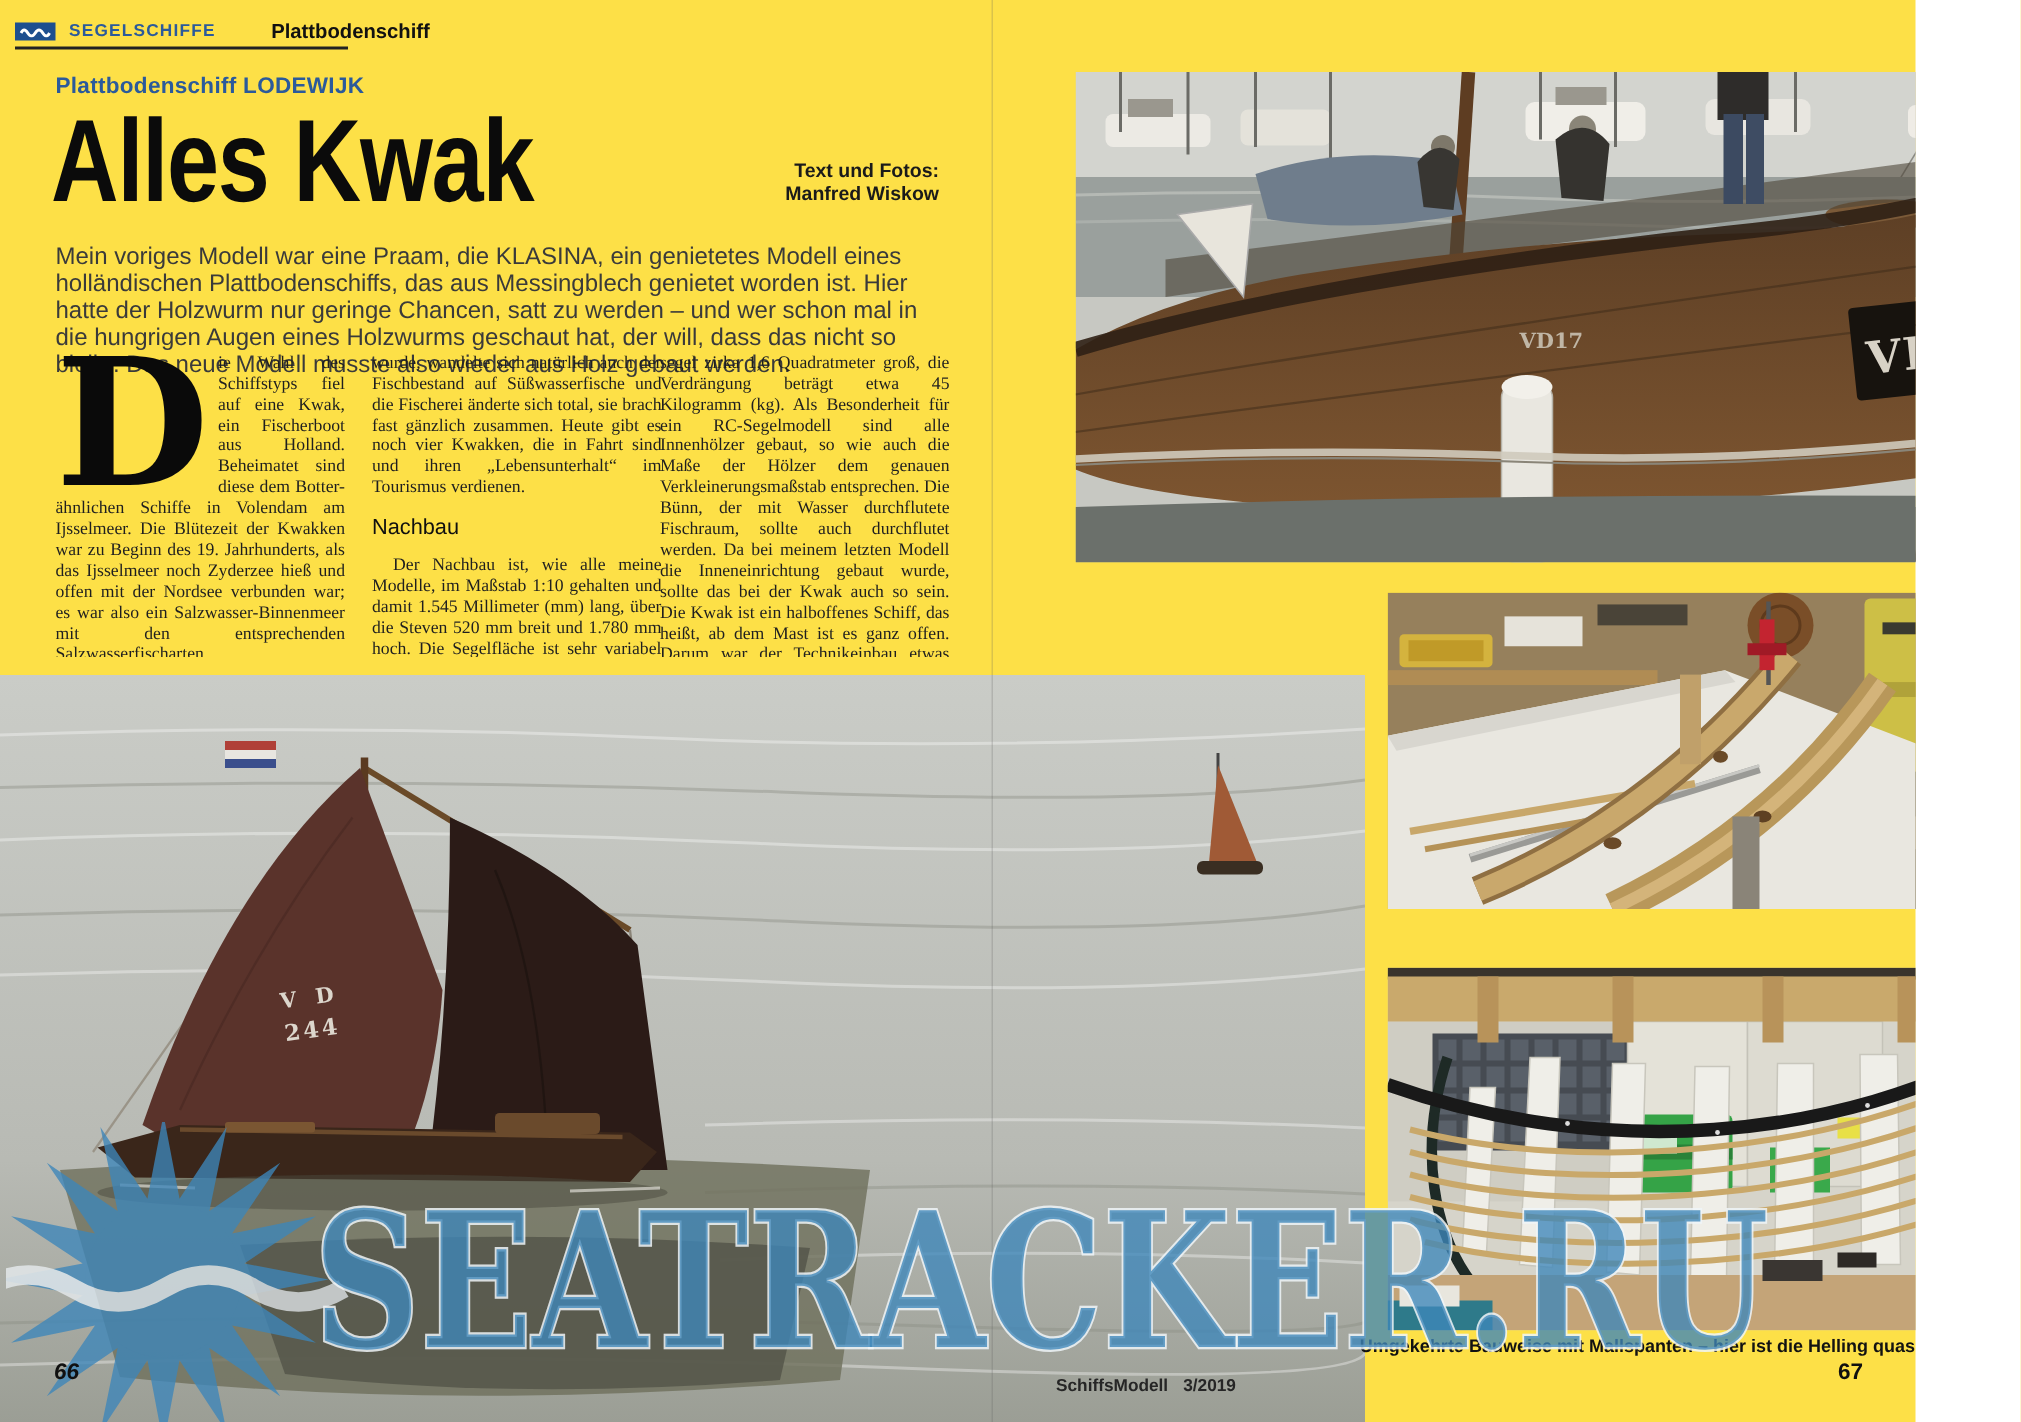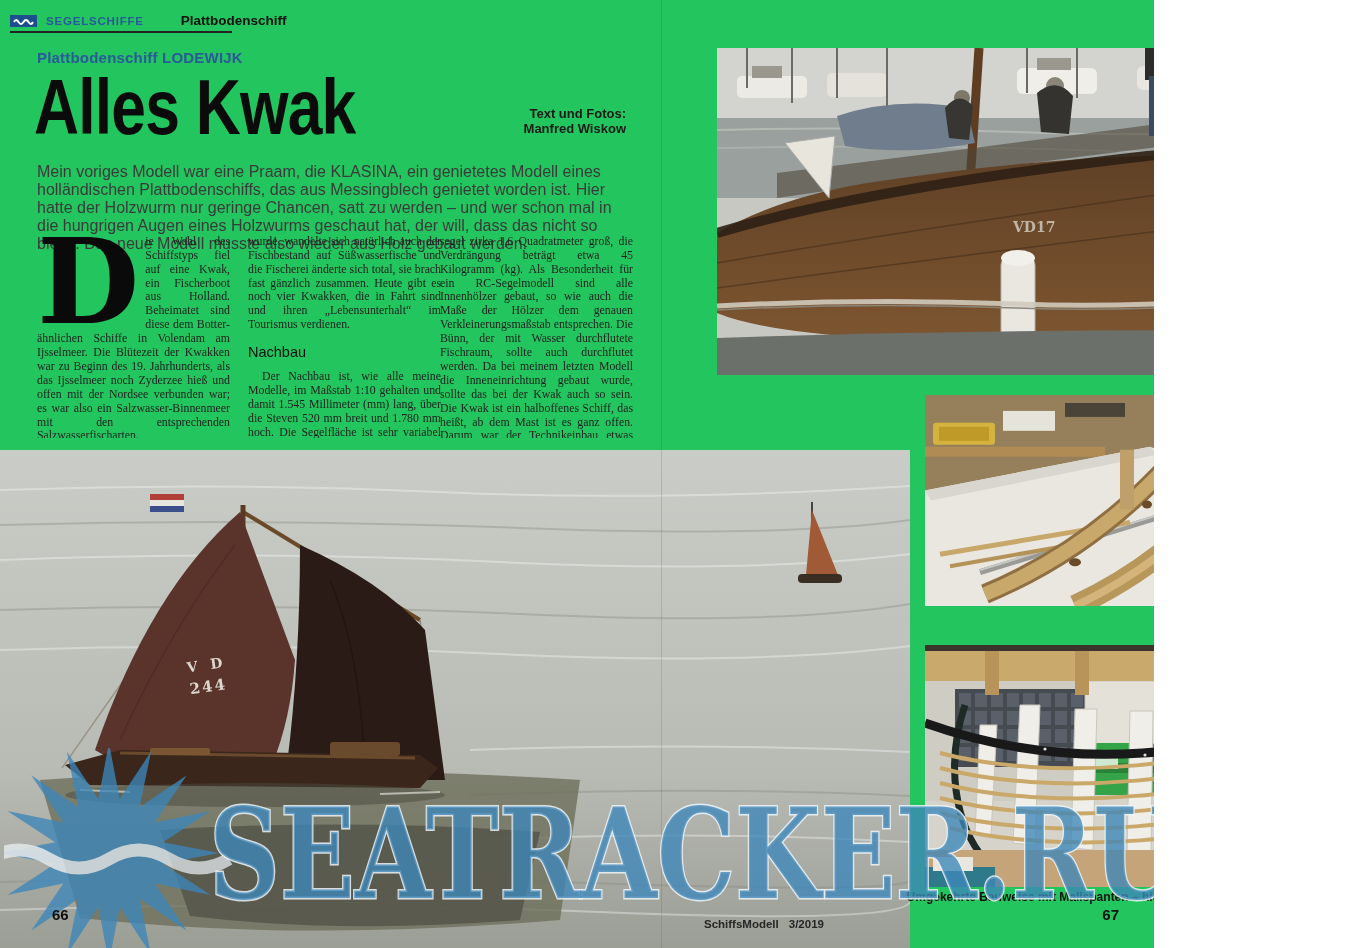--- a/index.html
+++ b/index.html
@@ -1,17 +1,17 @@
 <!DOCTYPE html>
 <html><head>
 <meta charset="utf-8">
 <style>
   html,body { margin:0; padding:0; background:#ffffff; }
   body { width:1347px; height:948px; position:relative; font-family:"Liberation Sans",sans-serif; }
-  .spread { position:absolute; left:0; top:0; width:1154px; height:948px; background:#22c55e; overflow:hidden; }
+  .spread { position:absolute; left:0; top:0; width:1277px; height:948px; background:#fde047; overflow:hidden; }
 
   
   .section-header { position:absolute; left:10px; top:13px; display:flex; align-items:center; gap:9px; z-index:5; }
   .wave-chip { width:27px; height:12px; background:#1d4f8f; display:flex; align-items:center; justify-content:center; }
   .section-label { color:#2b5a9b; font-weight:bold; font-size:11.5px; letter-spacing:0.8px; }
   .topic-label { color:#111; font-weight:bold; font-size:13.5px;margin-left:28px; }
   .header-rule { position:absolute; left:10px; top:31px; width:222px; height:2px; background:#222; z-index:5; }
 
   .kicker { position:absolute; left:37px; top:49px; color:#2b5a9b; font-weight:bold; font-size:15px; letter-spacing:0.2px; z-index:5; }
   .headline { position:absolute; left:34px; top:68px; font-size:78px; font-weight:bold; color:#0b0b0b; letter-spacing:-1px; line-height:1; transform:scaleX(0.8); transform-origin:left top; white-space:nowrap; z-index:5; }
@@ -38,21 +38,21 @@
   .caption-top { left:717px; top:380px; width:262px; white-space:pre-line; line-height:1.55; }
   .caption-planks { left:925px; top:611px; width:387px; text-align:right; }
   .caption-hull { left:880px; top:888px; width:432px; text-align:right; }
 
   
   .watermark { position:absolute; left:4px; top:748px; width:1190px; height:200px; z-index:50; pointer-events:none;text-align:center; }
 
   
   .footer { position:absolute; left:704px; top:918px; display:flex; gap:10px; font-size:11.5px; font-weight:bold; color:#262626; z-index:60; }
   .pagenum { position:absolute; top:906px; font-size:15px; font-weight:bold; color:#101010; z-index:60; }
-  .pagenum-left { left:52px; }
+  .pagenum-left { left:36px;font-style:italic; }
   .pagenum-right { right:35px; }
 
   .gutter { position:absolute; left:661px; top:0; width:1px; height:948px; background:rgba(90,90,90,0.22); z-index:30; }
 </style>
 </head>
 <body>
 
 <div class="spread">
 
   <div class="section-header">

